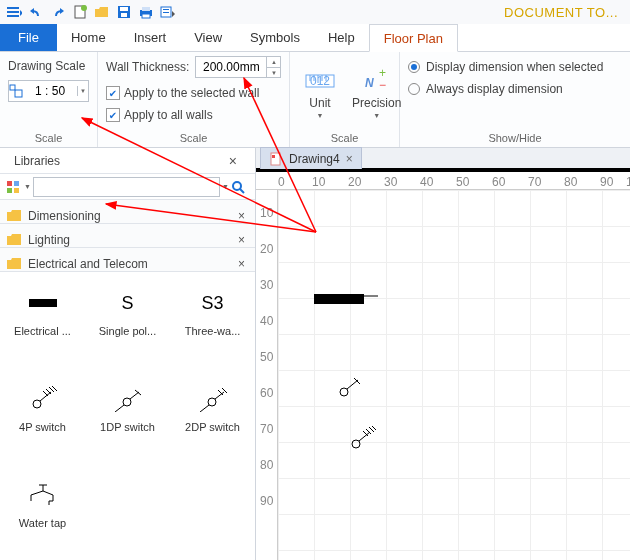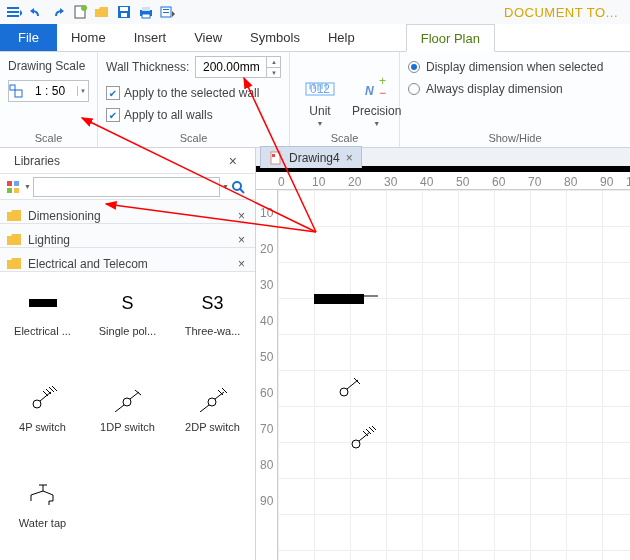--- a/index.html
+++ b/index.html
@@ -7,26 +7,26 @@
 
 
 .qat { height: 24px; background: #f8f9fb; display: flex; align-items: center; padding: 0 4px; gap: 2px; }
 .qat-icon { width: 20px; height: 20px; display: flex; align-items: center; justify-content: center; cursor: pointer; }
 .doc-title { margin-left: auto; margin-right: 8px; color: #d6a500; font-size: 13px; font-weight: 400; letter-spacing: 0.5px; }
 
 
 .menutabs { height: 28px; display: flex; align-items: stretch; border-bottom: 1px solid #d0d5dd; }
 .menutab { padding: 0 14px; display: flex; align-items: center; cursor: pointer; color: #333; font-size: 13px; }
 .menutab.file { background: #1a6fd6; color: #fff; padding: 0 18px; }
-.menutab.active { border: 1px solid #d0d5dd; border-bottom: 1px solid #fff; background: #fff; color: #4d7c0f; margin-bottom: -1px; margin-left: 37px; }
+.menutab.active { border: 1px solid #d0d5dd; border-bottom: 1px solid #fff; background: #fff; color: #c2410c; margin-bottom: -1px; }
 
 
 .ribbon { height: 96px; display: flex; border-bottom: 1px solid #d0d5dd; background: #fcfdfe; }
 .rgroup { border-right: 1px solid #e0e4ea; display: flex; flex-direction: column; padding: 4px 8px 0; }
-.rgroup-body { flex: 1; display: flex; align-items: flex-end; gap: 4px; }
+.rgroup-body { flex: 1; display: flex; align-items: center; gap: 4px; }
 .rgroup-label { text-align: center; color: #666; font-size: 11px; padding: 3px 0; }
 .field-label { color: #444; font-size: 12px; padding: 3px 0; white-space: nowrap; }
 .spin { display: flex; align-items: center; border: 1px solid #bcc3cc; background: #fff; height: 22px; }
 .spin input { border: none; width: 54px; text-align: center; font-size: 12px; outline: none; }
 .spin .spbtn { width: 14px; display: flex; flex-direction: column; }
 .spbtn div { height: 10px; border-left: 1px solid #bcc3cc; display:flex; align-items:center; justify-content:center; font-size:6px; color:#666; }
 .scale-prefix { width:18px; display:flex; align-items:center; justify-content:center; color:#1a6fd6; }
 .chk-row { display:flex; align-items:center; gap:4px; height:22px; color:#444; white-space: nowrap; }
 .chk-row .cb { width:14px; height:14px; border:1px solid #999; background:#fff; display:flex; align-items:center; justify-content:center; font-size:10px; color:#1a6fd6; }
 .bigbtn { display:flex; flex-direction:column; align-items:center; gap:2px; padding:2px 6px; cursor:pointer; color:#444; }
@@ -47,21 +47,21 @@
 .cat { height:24px; display:flex; align-items:flex-end; padding:0 6px; border-bottom:1px solid #e0e4ea; color:#444; background:#fafbfc; }
 .cat .folder { width:16px; height:14px; margin-right:6px; }
 .cat .x { margin-left:auto; color:#555; cursor:pointer; padding:0 4px; }
 .shapes { display:grid; grid-template-columns:repeat(3,1fr); overflow:auto; flex:1; }
 .shape { height:80px; display:flex; flex-direction:column; align-items:center; justify-content:center; gap:6px; cursor:pointer; }
 .shape .sico { width:40px; height:32px; display:flex; align-items:center; justify-content:center; }
 .shape .slabel { font-size:11px; color:#333; white-space:nowrap; overflow:hidden; text-overflow:ellipsis; width:70px; text-align:center; }
 
 
 .canvas-wrap { flex:1; display:flex; flex-direction:column; position:relative; }
-.tabbar { height:24px; display:flex; align-items:center; background:#eef1f5; border-bottom:6px solid #000000; padding-left:4px; }
+.tabbar { height:24px; display:flex; align-items:center; background:#eef1f5; border-bottom:4px solid #000000; padding-left:4px; }
 .doctab { height:22px; display:flex; align-items:center; gap:6px; padding:0 8px; background:#d7e0ee; border:1px solid #b8c2d6; border-bottom:none; font-size:12px; color:#333; }
 .doctab .x { color:#666; cursor:pointer; }
 .ruler-h { height:18px; background:#fff; position:relative; border-bottom:1px solid #ccc; overflow:hidden; font-size:9px; color:#888; }
 .ruler-h span { position:absolute; top:3px; }
 .canvas-body { flex:1; position:relative; background:#fff; overflow:hidden; }
 .ruler-v { position:absolute; left:0; top:0; bottom:0; width:22px; background:#fff; border-right:1px solid #ccc; font-size:9px; color:#888; }
 .ruler-v span { position:absolute; left:4px; }
 .grid { position:absolute; left:22px; right:0; top:0; bottom:0;
   background-image: linear-gradient(#eee 1px, transparent 1px), linear-gradient(90deg, #eee 1px, transparent 1px);
   background-size: 36px 36px; }

